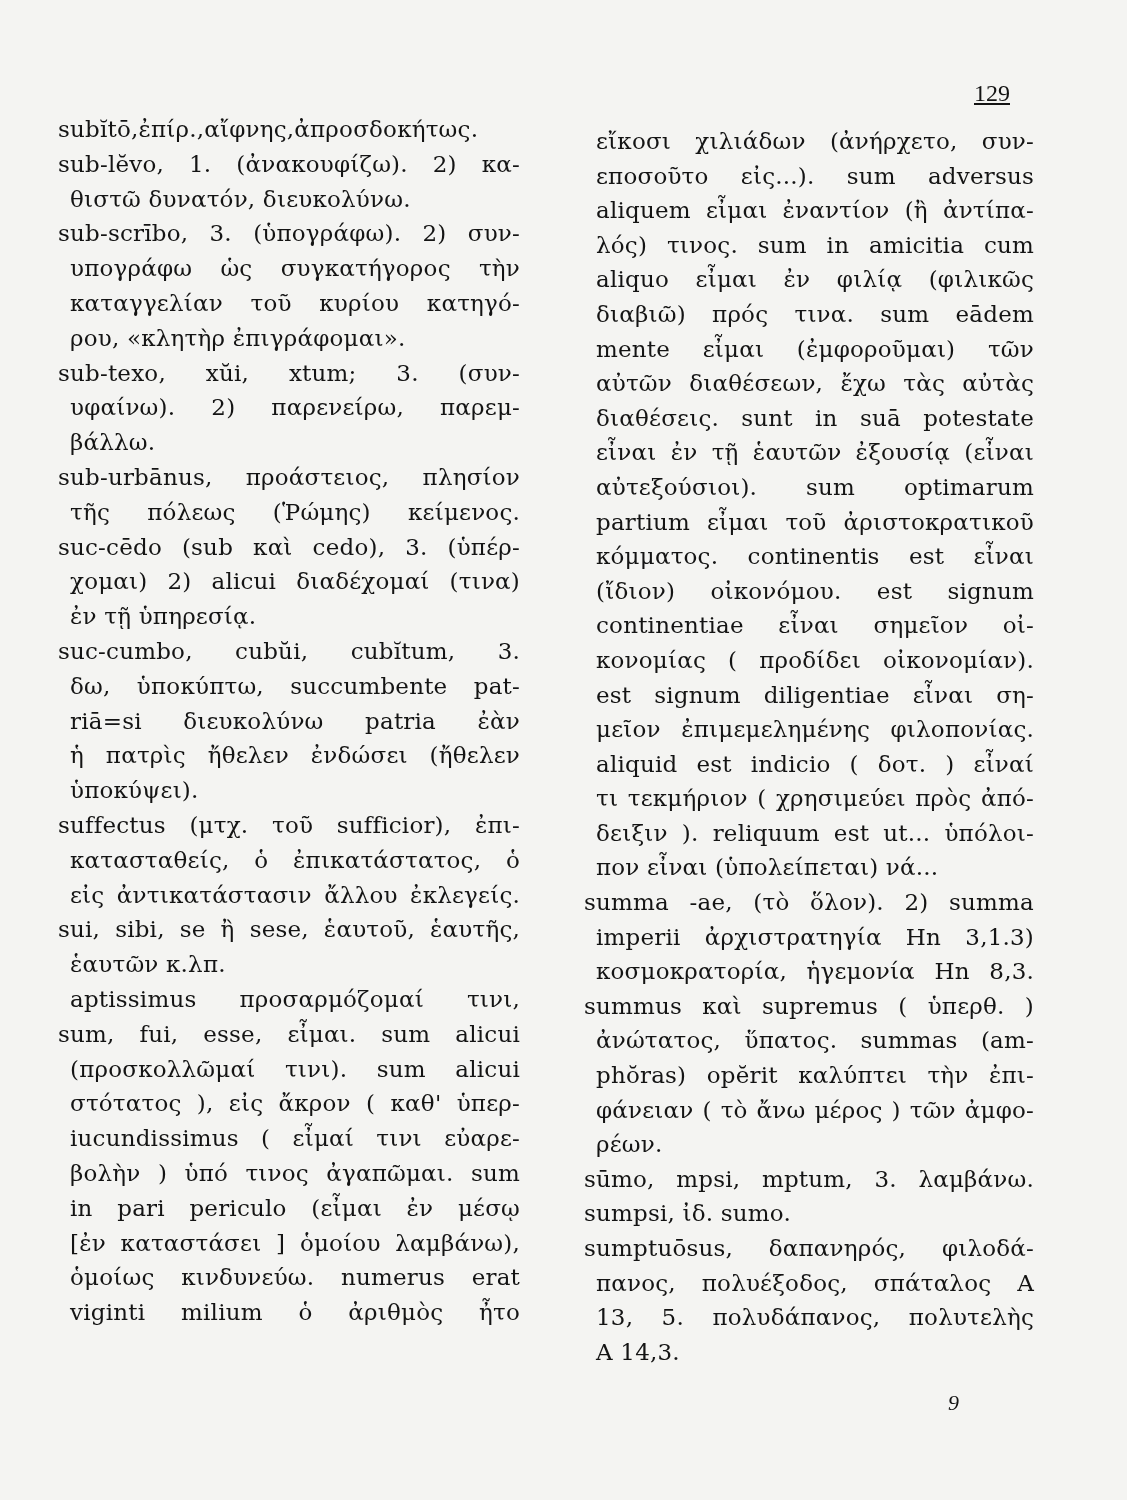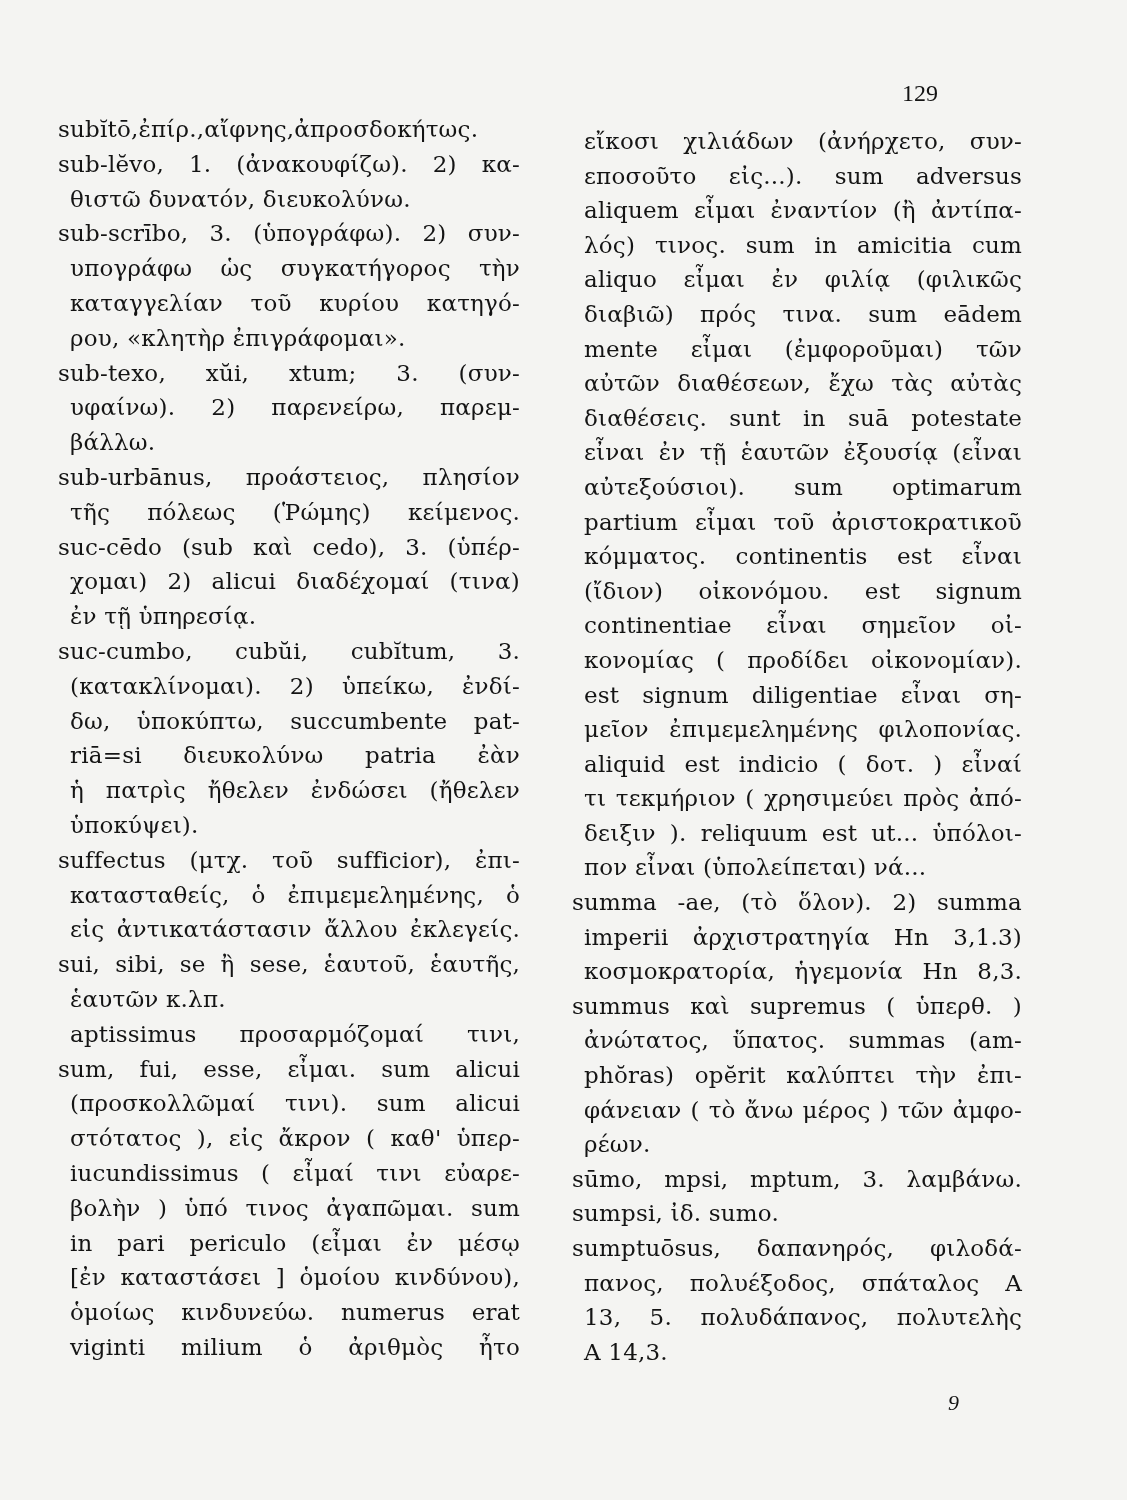--- a/index.html
+++ b/index.html
@@ -5,32 +5,32 @@
     html, body { margin: 0; padding: 0; }
     body {
       width: 1127px; height: 1500px;
       background: #f4f4f2;
       position: relative;
       overflow: hidden;
       font-family: "DejaVu Serif", "Liberation Serif", serif;
       color: #141414;
     }
     .page-number {
-      position: absolute; top: 80px; left: 902px;
-      font-size: 24px; font-family: "Liberation Serif", serif;
+      position: absolute; top: 80px; left: 974px;
+      font-size: 24px; font-family: "Liberation Serif", serif; text-decoration: underline;
     }
     .signature {
       position: absolute; top: 1390px; left: 948px;
       font-size: 22px; font-style: italic; font-family: "Liberation Serif", serif;
     }
     .column {
       position: absolute; top: 112px;
     }
     .col-left { left: 58px; width: 462px; }
-    .col-right { left: 572px; width: 450px; top: 124px; }
+    .col-right { left: 584px; width: 450px; top: 124px; }
     .line {
       height: 34.8px; line-height: 34.8px;
       font-size: 23px; white-space: nowrap;
       text-align: justify; text-align-last: justify;
       letter-spacing: 0.2px;
     }
     .line.indent { padding-left: 12px; }
     .line.last { text-align-last: left; }
     .col-right .line { height: 34.6px; line-height: 34.6px; }
   </style>
@@ -49,38 +49,37 @@
     <div class="line indent last">ρου, «κλητὴρ ἐπιγράφομαι».</div>
     <div class="line">sub-texo, xŭi, xtum; 3. (συν-</div>
     <div class="line indent">υφαίνω). 2) παρενείρω, παρεμ-</div>
     <div class="line indent last">βάλλω.</div>
     <div class="line">sub-urbānus, προάστειος, πλησίον</div>
     <div class="line indent">τῆς πόλεως (Ῥώμης) κείμενος.</div>
     <div class="line">suc-cēdo (sub καὶ cedo), 3. (ὑπέρ-</div>
     <div class="line indent">χομαι) 2) alicui διαδέχομαί (τινα)</div>
     <div class="line indent last">ἐν τῇ ὑπηρεσίᾳ.</div>
     <div class="line">suc-cumbo, cubŭi, cubĭtum, 3.</div>
-    <div class="line indent">(κατακλίνομαι). 2) ὑπείκω, ἐνδί-</div>
     <div class="line indent">δω, ὑποκύπτω, succumbente pat-</div>
     <div class="line indent">riā=si διευκολύνω patria ἐὰν</div>
     <div class="line indent">ἡ πατρὶς ἤθελεν ἐνδώσει (ἤθελεν</div>
     <div class="line indent last">ὑποκύψει).</div>
     <div class="line">suffectus (μτχ. τοῦ sufficior), ἐπι-</div>
-    <div class="line indent">κατασταθείς, ὁ ἐπιμεμελημένης, ὁ</div>
+    <div class="line indent">κατασταθείς, ὁ ἐπικατάστατος, ὁ</div>
     <div class="line indent">εἰς ἀντικατάστασιν ἄλλου ἐκλεγείς.</div>
     <div class="line">sui, sibi, se ἢ sese, ἑαυτοῦ, ἑαυτῆς,</div>
     <div class="line indent last">ἑαυτῶν κ.λπ.</div>
     <div class="line indent">aptissimus προσαρμόζομαί τινι,</div>
     <div class="line">sum, fui, esse, εἶμαι. sum alicui</div>
     <div class="line indent">(προσκολλῶμαί τινι). sum alicui</div>
     <div class="line indent">στότατος ), εἰς ἄκρον ( καθ' ὑπερ-</div>
     <div class="line indent">iucundissimus ( εἶμαί τινι εὐαρε-</div>
     <div class="line indent">βολὴν ) ὑπό τινος ἀγαπῶμαι. sum</div>
     <div class="line indent">in pari periculo (εἶμαι ἐν μέσῳ</div>
-    <div class="line indent">[ἐν καταστάσει ] ὁμοίου κινδύνου),</div>
+    <div class="line indent">[ἐν καταστάσει ] ὁμοίου λαμβάνω),</div>
     <div class="line indent">ὁμοίως κινδυνεύω. numerus erat</div>
     <div class="line indent">viginti milium ὁ ἀριθμὸς ἦτο</div>
   </div>
 <div class="column col-right" id="col-right">
     <div class="line indent">εἴκοσι χιλιάδων (ἀνήρχετο, συν-</div>
     <div class="line indent">εποσοῦτο εἰς...). sum adversus</div>
     <div class="line indent">aliquem εἶμαι ἐναντίον (ἢ ἀντίπα-</div>
     <div class="line indent">λός) τινος. sum in amicitia cum</div>
     <div class="line indent">aliquo εἶμαι ἐν φιλίᾳ (φιλικῶς</div>
     <div class="line indent">διαβιῶ) πρός τινα. sum eādem</div>

